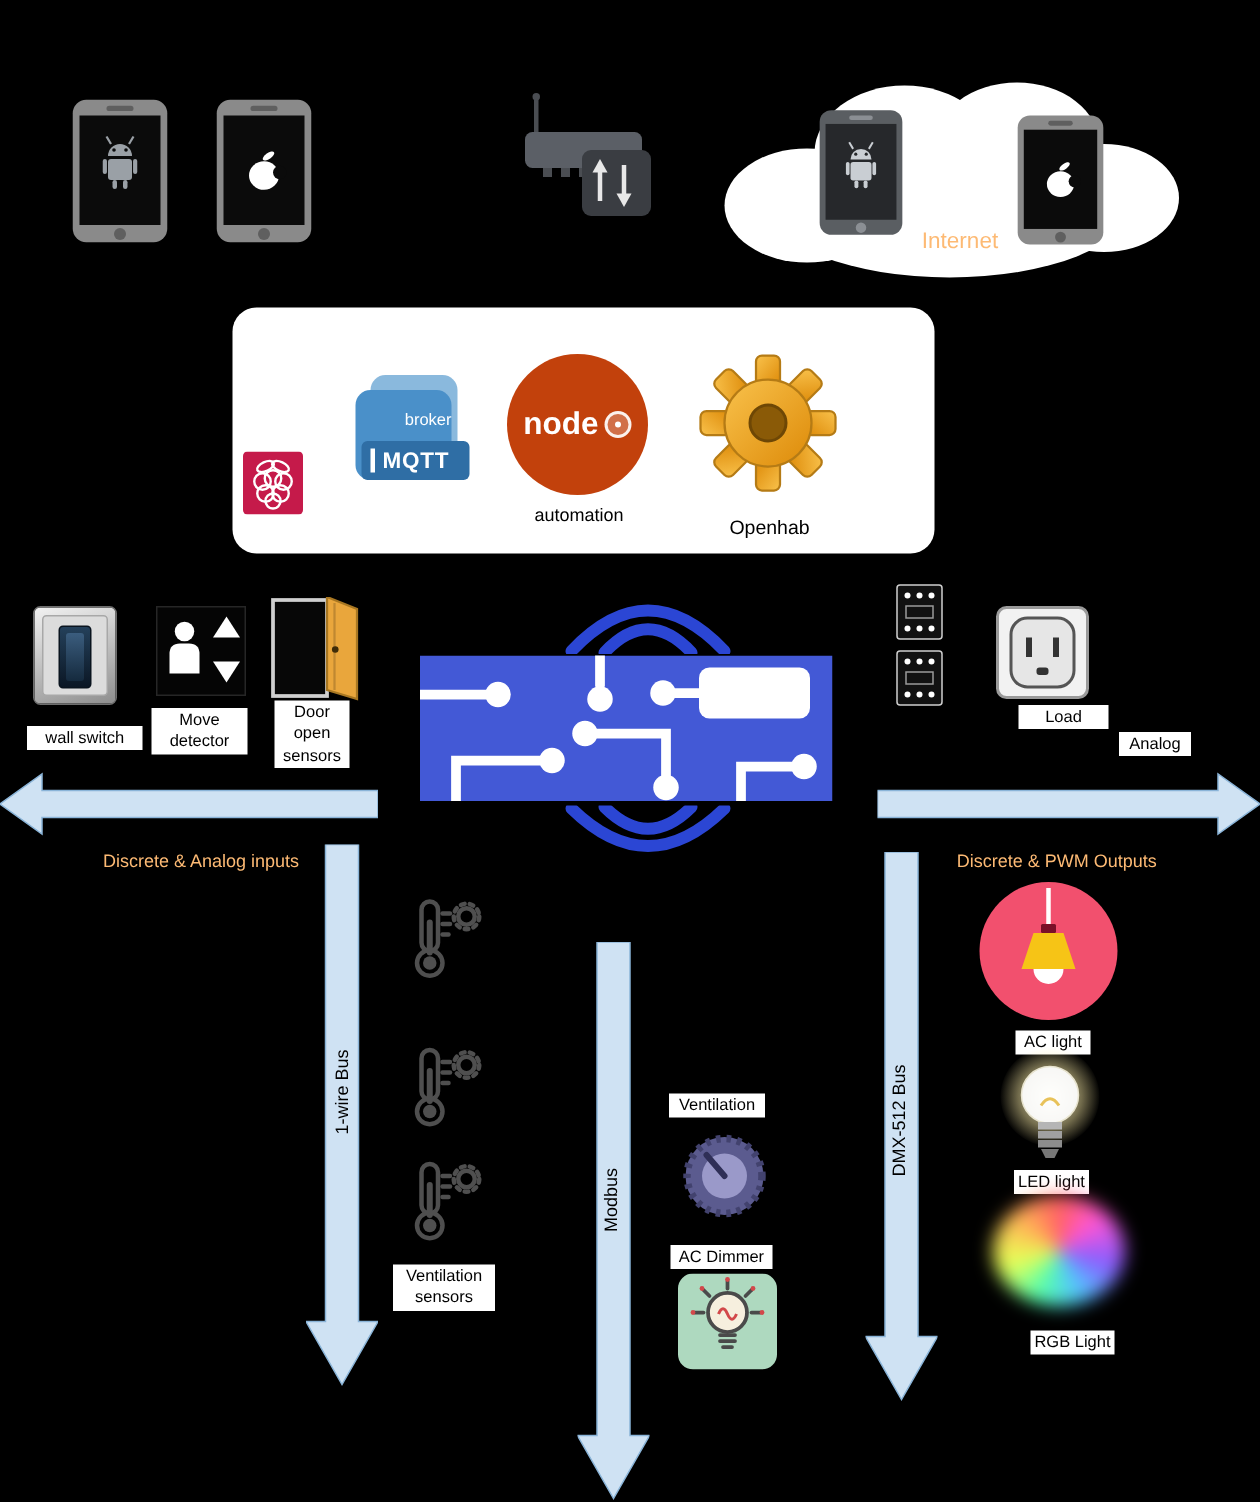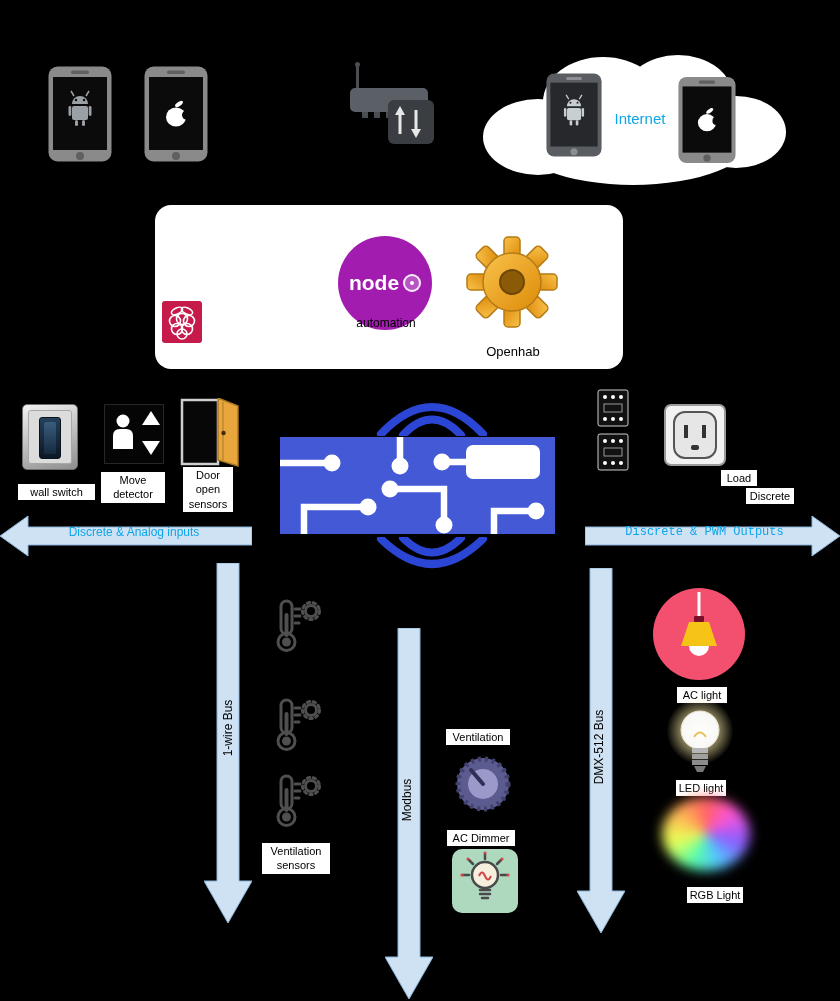--- a/index.html
+++ b/index.html
@@ -1,26 +1,26 @@
 <!DOCTYPE html>
 <html><head>
 <meta charset="utf-8">
 <style>
   html,body { margin:0; padding:0; background:#000; }
   .stage { position:relative; width:840px; height:1001px; background:#000; overflow:hidden;
            font-family:"Liberation Sans","DejaVu Sans",sans-serif; }
   .abs { position:absolute; }
   .chip { position:absolute; background:#fff; color:#000; font-size:11px; line-height:1.3;
           text-align:center; padding:1px 2px; box-sizing:border-box; }
-  .buslabel { position:absolute; color:#0ea5e9; font-size:12px; text-align:center; }
+  .buslabel { position:absolute; color:#fdba74; font-size:12px; text-align:center;margin-top:42px; }
   .vlabel { position:absolute; color:#000; font-size:12px; text-align:center; width:110px; height:16px;
             transform:rotate(-90deg); }
   .panel { position:absolute; left:155px; top:205px; width:468px; height:164px; background:#fff; border-radius:16px; }
   .nodecircle { position:absolute; left:338px; top:236px; width:94px; height:94px; border-radius:50%;
-                background:#a21caf; display:flex; align-items:center; justify-content:center; gap:4px; }
+                background:#c2410c; display:flex; align-items:center; justify-content:center; gap:4px; }
   .nodetext { color:#fff; font-weight:bold; font-size:21px; }
   .nodebadge { width:14px; height:14px; border:2px solid rgba(255,255,255,.9); border-radius:50%;
                background:rgba(255,255,255,.25); display:flex; align-items:center; justify-content:center; }
   .nodebadge i { width:4px; height:4px; background:#fff; border-radius:50%; }
   .mqtt-back { position:absolute; left:10px; top:0; width:58px; height:56px; background:#8ab9dd; border-radius:10px; }
   .mqtt-front { position:absolute; left:0; top:10px; width:64px; height:60px; background:#4a90c9; border-radius:10px; }
   .mqtt-broker { position:absolute; left:18px; top:24px; width:46px; text-align:right; color:#fff; font-size:11px; }
   .mqtt-banner { position:absolute; left:4px; top:44px; width:72px; height:26px; background:#2f6ea5; border-radius:4px;
                  display:flex; align-items:center; }
   .mqtt-bar { width:3px; height:16px; background:#fff; margin-left:6px; }
@@ -155,28 +155,37 @@
         <circle cx="13" cy="20" r="5.5"></circle>
           <circle cx="27" cy="20" r="5.5"></circle>
           <circle cx="20" cy="18" r="5.5"></circle>
         <circle cx="15" cy="28" r="5.5"></circle>
           <circle cx="25" cy="28" r="5.5"></circle>
           <circle cx="20" cy="33" r="5"></circle>
       </g>
     </svg>
   </div>
 
+  <div class="abs" style="left:237px; top:250px; width:76px; height:82px;">
+    <div class="mqtt-back"></div>
+    <div class="mqtt-front"></div>
+    <div class="mqtt-broker">broker</div>
+    <div class="mqtt-banner">
+      <span class="mqtt-bar"></span>
+      <span class="mqtt-name">MQTT</span>
+    </div>
+  </div>
 
   <div class="nodecircle">
     <span class="nodetext">node</span>
     <span class="nodebadge">
         <i></i>
       </span>
   </div>
-  <div class="captiontext" style="left:349px; top:316px; width:74px; font-size:12px;">automation</div>
+  <div class="captiontext" style="left:349px; top:336px; width:74px; font-size:12px;">automation</div>
 
   <div class="abs" style="left:466px; top:236px;">
     <svg width="92" height="92" viewBox="0 0 92 92">
       <defs>
         <linearGradient id="og" x1="0" y1="0" x2="1" y2="1">
           <stop offset="0" stop-color="#f9c24c"></stop>
             <stop offset="1" stop-color="#dd8a08"></stop>
         </linearGradient>
       </defs>
       <g transform="translate(46,46)">
@@ -275,21 +284,21 @@
       <polygon points="0,22 28,2 28,13 252,13 252,31 28,31 28,42" fill="#cfe2f3" stroke="#8ab4d8"></polygon>
     </svg>
   </div>
   <div class="buslabel" style="left:28px; top:525px; width:212px;">Discrete &amp; Analog inputs</div>
 
   <div class="abs" style="left:585px; top:514px;">
     <svg width="255" height="44" viewBox="0 0 255 44">
       <polygon points="255,22 227,2 227,13 0,13 0,31 227,31 227,42" fill="#cfe2f3" stroke="#8ab4d8"></polygon>
     </svg>
   </div>
-  <div class="buslabel" style="left:597px; top:525px; width:215px;font-family:Liberation Mono, monospace;">Discrete &amp; PWM Outputs</div>
+  <div class="buslabel" style="left:597px; top:525px; width:215px;">Discrete &amp; PWM Outputs</div>
 
   <div class="abs" style="left:596px; top:388px;">
     <svg width="36" height="86" viewBox="0 0 36 86">
       <g stroke="#cfcfcf" fill="#111">
         <rect x="2" y="2" width="30" height="36" rx="2"></rect>
         <rect x="2" y="46" width="30" height="36" rx="2"></rect>
       </g>
       <g fill="#fff">
         <circle cx="9" cy="9" r="2"></circle>
           <circle cx="17" cy="9" r="2"></circle>
@@ -313,22 +322,22 @@
 
   <div class="abs" style="left:664px; top:404px;">
     <svg width="62" height="62" viewBox="0 0 62 62">
       <rect x="1" y="1" width="60" height="60" rx="6" fill="#f2f2f2" stroke="#9a9a9a" stroke-width="2"></rect>
       <rect x="10" y="8" width="42" height="46" rx="11" fill="#e6e6e6" stroke="#555" stroke-width="2"></rect>
       <rect x="20" y="21" width="4" height="13" fill="#333"></rect>
       <rect x="38" y="21" width="4" height="13" fill="#333"></rect>
       <rect x="27" y="41" width="8" height="5" rx="2" fill="#333"></rect>
     </svg>
   </div>
-  <div class="chip" style="left:679px; top:470px; width:36px;margin-left:42px;">Load</div>
-  <div class="chip" style="left:746px; top:488px; width:48px;">Discrete</div>
+  <div class="chip" style="left:679px; top:470px; width:60px;">Load</div>
+  <div class="chip" style="left:746px; top:488px; width:48px;">Analog</div>
 
   <div class="abs" style="left:204px; top:563px;">
     <svg width="48" height="362" viewBox="0 0 48 362">
       <polygon points="13,0 35,0 35,318 48,318 24,360 0,318 13,318" fill="#cfe2f3" stroke="#8ab4d8"></polygon>
     </svg>
   </div>
   <div class="vlabel" style="left:174px; top:720px;">1-wire Bus</div>
 
   <div class="abs" style="left:385px; top:628px;">
     <svg width="48" height="373" viewBox="0 0 48 373">

